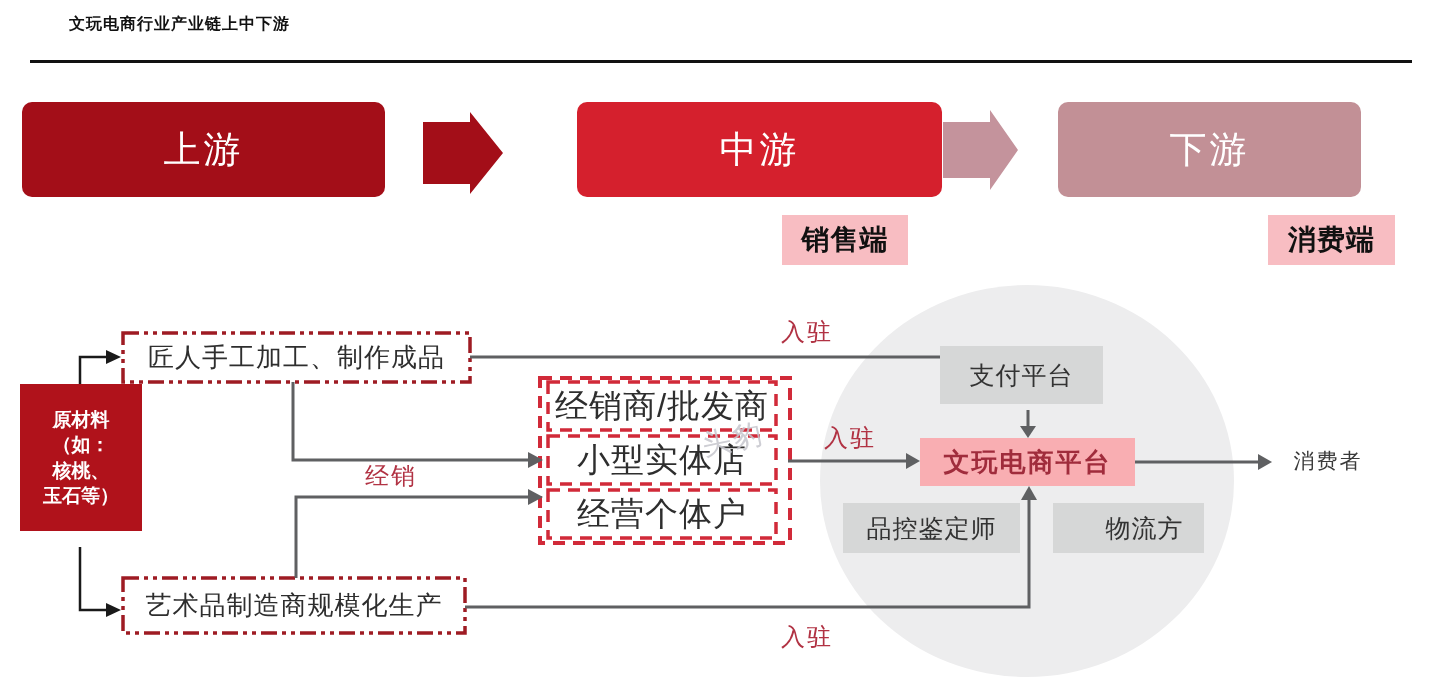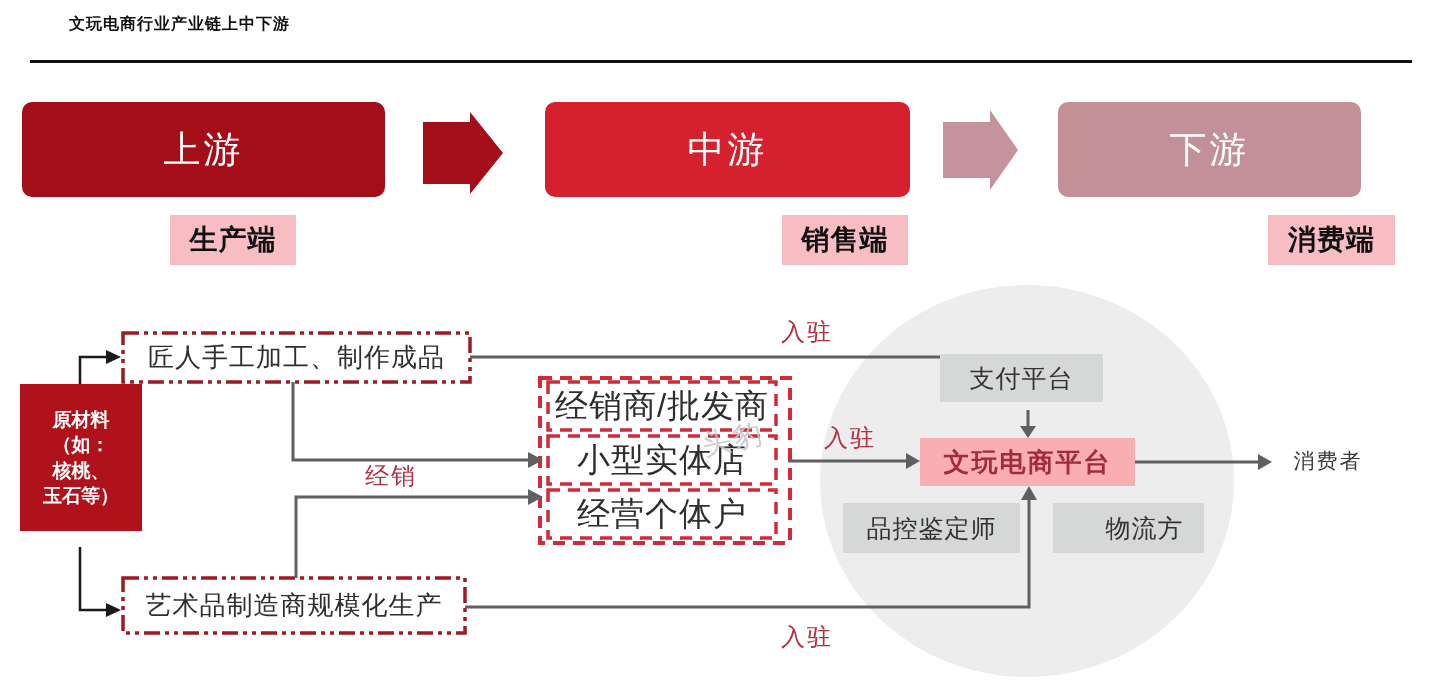--- a/index.html
+++ b/index.html
@@ -13,35 +13,35 @@
   #stage{
     position:relative;width:1440px;height:689px;overflow:hidden;
     font-family:"Liberation Sans","DejaVu Sans",sans-serif;background:#fff;
   }
   .abs{position:absolute;}
   .flexc{display:flex;align-items:center;justify-content:center;}
   #title{left:33px;top:14px;font-size:16px;font-weight:bold;color:#111;letter-spacing:1px;margin-left:36px;}
   #rule{left:30px;top:60px;width:1382px;height:3px;background:#111;}
   .stage-box{height:95px;border-radius:10px;color:#fff;font-size:37px;letter-spacing:3px;}
   #stage-up{left:22px;top:102px;width:363px;background:var(--upstream);}
-  #stage-mid{left:545px;top:102px;width:365px;background:var(--midstream);}
+  #stage-mid{left:577px;top:102px;width:365px;background:var(--midstream);}
   #stage-down{left:1058px;top:102px;width:303px;background:var(--downstream);}
   .sub-label{top:215px;height:50px;background:var(--pinklabel);color:#111;font-size:28px;font-weight:bold;letter-spacing:1px;}
   #sub-prod{left:170px;width:126px;}
   #sub-sale{left:782px;width:126px;}
   #sub-cons{left:1268px;width:127px;}
   #raw-box{left:20px;top:384px;width:122px;height:147px;background:var(--rawbox);color:#fff;
     font-size:19px;line-height:1.33;text-align:center;white-space:pre-line;font-weight:bold;}
   .dash-text{color:var(--ink);font-size:26px;letter-spacing:1px;}
   #artisan{left:123px;top:333px;width:347px;height:49px;}
   #manufacturer{left:123px;top:578px;width:342px;height:55px;}
   .mid-text{left:548px;width:228px;height:48px;color:var(--ink);font-size:33px;letter-spacing:1px;}
   #mid-1{top:382px;} #mid-2{top:436px;} #mid-3{top:490px;}
   .gray-box{background:var(--graybox);color:#333;font-size:25px;letter-spacing:1px;}
-  #payment{left:940px;top:354px;width:163px;height:48px;}
+  #payment{left:940px;top:346px;width:163px;height:58px;}
   #quality{left:843px;top:503px;width:177px;height:50px;}
   #logistics{left:1053px;top:503px;width:119px;height:50px;padding-left:32px;}
   #platform{left:920px;top:438px;width:215px;height:48px;background:var(--platformbg);
     color:var(--platformtext);font-size:26px;font-weight:bold;letter-spacing:2px;}
   .red-label{color:var(--redlabel);font-size:24px;letter-spacing:2px;}
   #lbl-dist{left:353px;top:462px;width:76px;height:28px;}
   #lbl-join-top{left:779px;top:317px;width:56px;height:30px;}
   #lbl-join-mid{left:822px;top:423px;width:56px;height:30px;}
   #lbl-join-bottom{left:777px;top:622px;width:60px;height:30px;}
   #consumer{left:1283px;top:444px;width:90px;height:34px;color:#3A3A3A;font-size:21px;letter-spacing:2px;}
@@ -88,21 +88,20 @@
     <polyline points="80,400 80,357 106,357" fill="none" stroke="#1A1A1A" stroke-width="2.5"></polyline>
     <polygon points="106,350 106,364 121,357" fill="#1A1A1A"></polygon>
     <polyline points="80,547 80,610 106,610" fill="none" stroke="#1A1A1A" stroke-width="2.5"></polyline>
     <polygon points="106,603 106,617 121,610" fill="#1A1A1A"></polygon>
   </svg>
 
   <div id="stage-up" class="abs flexc stage-box">上游</div>
   <div id="stage-mid" class="abs flexc stage-box">中游</div>
   <div id="stage-down" class="abs flexc stage-box">下游</div>
 
-  <div id="sub-prod" class="abs flexc sub-label">生产端</div>
   <div id="sub-sale" class="abs flexc sub-label">销售端</div>
   <div id="sub-cons" class="abs flexc sub-label">消费端</div>
 
   <div id="raw-box" class="abs flexc">原材料
 （如：
 核桃、
 玉石等）</div>
   <div id="artisan" class="abs flexc dash-text">匠人手工加工、制作成品</div>
   <div id="manufacturer" class="abs flexc dash-text">艺术品制造商规模化生产</div>
 

